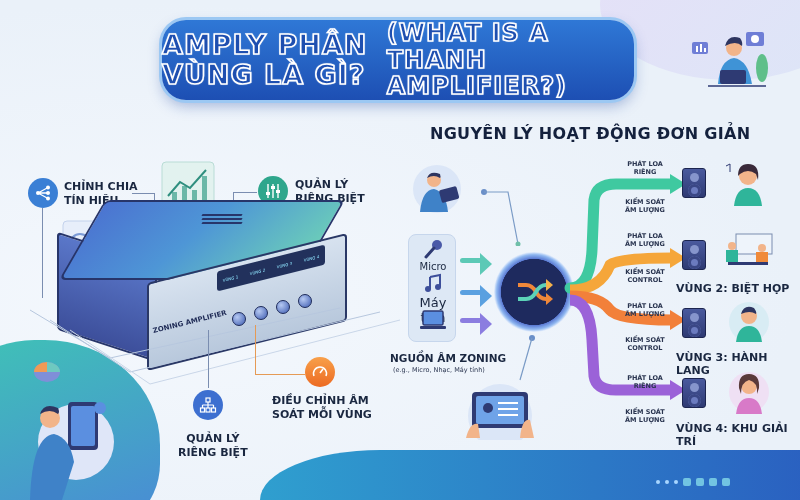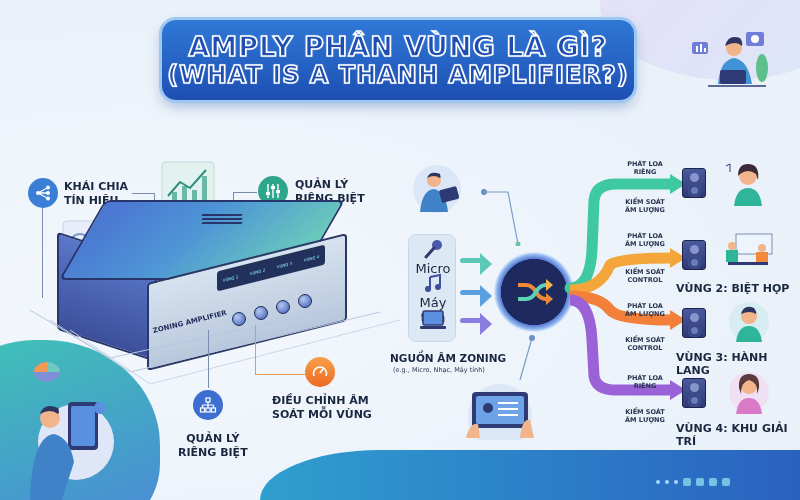--- a/index.html
+++ b/index.html
@@ -9,24 +9,24 @@
   .blob-tr { position: absolute; right: -60px; top: -70px; width: 260px; height: 150px; border-radius: 50%;
     background: linear-gradient(135deg, #e4dcf7, #d9e3f7); opacity: .8; }
   .blob-bl { position: absolute; left: -60px; bottom: -40px; width: 220px; height: 200px; border-radius: 45% 55% 40% 60%;
     background: linear-gradient(160deg, #3fc4b5, #4a86d8); }
   .wave-br { position: absolute; right: -20px; bottom: -10px; width: 560px; height: 60px;
     background: linear-gradient(90deg, #2f9fcf, #2a5fc0); border-top-left-radius: 120px 50px; }
   .wave-dots { position: absolute; right: 70px; bottom: 14px; display: flex; gap: 5px; align-items: center; }
   .wave-dots span { display:block; width:4px; height:4px; border-radius:50%; background:#a8d6ff; }
   .wave-dots i { display:block; width:8px; height:8px; border-radius:2px; background:#7fd3e8; opacity:.85; }
 
-  .title-box { position: absolute; left: 162px; top: 20px; width: 472px; height: 80px; border-radius: 14px;
+  .title-box { position: absolute; left: 162px; top: 20px; width: 472px; height: 80px; border-radius: 24px;
     background: linear-gradient(180deg, #2f78d6 0%, #1d4fb3 100%);
     box-shadow: 0 0 0 3px #9cc8f3, 0 6px 14px rgba(30,70,160,.35);
-    display:flex; flex-direction:column; justify-content:center; align-items:center; }
+    display:flex; justify-content:center; align-items:center; }
   .title-box .t1, .title-box .t2 { color: #1e4fb0; font-family: "DejaVu Sans", sans-serif; font-weight: bold; letter-spacing: 1px;
     -webkit-text-stroke: 1.6px #ffffff; text-shadow: 0 0 2px #fff; line-height: 1.1; }
   .title-box .t1 { font-size: 27px; }
   .title-box .t2 { font-size: 24px; }
 
   .h2 { position: absolute; font-weight: bold; color: #14213d; font-size: 16px; letter-spacing: .3px; }
   .lbl { position: absolute; font-weight: bold; color: #1a2740; font-size: 11px; line-height: 1.25; }
   .circle-ico { position: absolute; width: 30px; height: 30px; border-radius: 50%; display:flex; align-items:center; justify-content:center; }
 
   
@@ -102,21 +102,21 @@
   <div class="circle-ico" style="left:28px;top:178px;background:#3a7fd5;">
     <svg width="18" height="18" viewBox="0 0 18 18">
         <circle cx="4" cy="9" r="2" fill="#fff"></circle>
         <circle cx="14" cy="3.5" r="2" fill="#fff"></circle>
         <circle cx="14" cy="9" r="2" fill="#fff"></circle>
         <circle cx="14" cy="14.5" r="2" fill="#fff"></circle>
         <path d="M4 9 L14 3.5 M4 9 L14 9 M4 9 L14 14.5" stroke="#fff" stroke-width="1.3"></path>
       </svg>
   </div>
   <div class="lbl" style="left:64px;top:180px;">
-    <div>KHÁI CHIA</div>
+    <div>CHỈNH CHIA</div>
     <div>TÍN HIỆU</div>
   </div>
   <div class="line" style="left:42px;top:208px;width:1px;height:90px;"></div>
   <div class="line" style="left:132px;top:193px;width:22px;height:1px;"></div>
   <div class="line" style="left:154px;top:193px;width:1px;height:60px;"></div>
 
   <svg style="position:absolute;left:160px;top:160px" width="56" height="50" viewBox="0 0 56 50">
     <rect x="2" y="2" width="52" height="46" rx="4" fill="#e2f2ef" stroke="#b9dcd6"></rect>
     <rect x="12" y="32" width="5" height="12" fill="#6bb8a8"></rect>
       <rect x="22" y="26" width="5" height="18" fill="#6bb8a8"></rect>
@@ -215,40 +215,41 @@
   <svg style="position:absolute;left:20px;top:392px" width="100" height="108" viewBox="0 0 100 108">
     <circle cx="56" cy="50" r="38" fill="#dfe6f8"></circle>
     <rect x="48" y="10" width="30" height="48" rx="4" fill="#2e3a73"></rect>
       <rect x="51" y="14" width="24" height="40" rx="2" fill="#5b8fe0"></rect>
     <circle cx="30" cy="26" r="10" fill="#f2b48a"></circle>
       <path d="M20 22 Q24 10 38 16 Q40 20 38 22 Q30 16 20 22Z" fill="#2e3560"></path>
     <path d="M10 108 Q12 44 34 42 Q50 46 54 70 L42 108Z" fill="#3f82c8"></path>
     <circle cx="80" cy="16" r="6" fill="#5b8fe0"></circle>
   </svg>
 
+  <div class="h2" style="left:430px;top:124px;">NGUYÊN LÝ HOẠT ĐỘNG ĐƠN GIẢN</div>
 
   <svg style="position:absolute;left:412px;top:164px" width="50" height="50" viewBox="0 0 50 50">
     <circle cx="25" cy="25" r="24" fill="#dbe6f7"></circle>
     <circle cx="22" cy="16" r="7" fill="#f2b48a"></circle>
       <path d="M15 14 Q18 6 28 10 Q29 13 28 14 Q22 10 15 14Z" fill="#2e3560"></path>
     <path d="M8 48 Q10 26 22 25 Q34 28 36 48Z" fill="#3f82c8"></path>
     <rect x="28" y="24" width="18" height="13" rx="2" fill="#2e3a73" transform="rotate(-15 37 30)"></rect>
   </svg>
   <svg style="position:absolute;left:478px;top:186px" width="60" height="60" viewBox="0 0 60 60">
       <circle cx="6" cy="6" r="3" fill="#6a8fc8"></circle>
       <path d="M6 6 H30 L40 58" stroke="#7a9bc6" stroke-width="1.2" fill="none"></path>
       <circle cx="40" cy="58" r="2.5" fill="#6fbfa8"></circle>
     </svg>
 
   <div class="src-box">
     <svg style="position:absolute;left:14px;top:4px" width="20" height="20" viewBox="0 0 20 20">
         <circle cx="14" cy="6" r="5" fill="#4a5aa8"></circle>
         <line x1="11" y1="9" x2="3" y2="18" stroke="#2e3a73" stroke-width="3" stroke-linecap="round"></line>
       </svg>
-    <div style="position:absolute;left:0;width:48px;top:26px;text-align:center;font-size:13px;color:#1a2740;">Micro</div>
+    <div style="position:absolute;left:0;width:48px;top:26px;text-align:center;font-size:10px;color:#1a2740;">Micro</div>
     <svg style="position:absolute;left:14px;top:38px" width="20" height="20" viewBox="0 0 20 20">
         <path d="M7 4 L17 2 V14" stroke="#3d4f9b" stroke-width="2" fill="none"></path>
         <line x1="7" y1="4" x2="7" y2="16" stroke="#3d4f9b" stroke-width="2"></line>
         <circle cx="5" cy="16" r="3" fill="#3d4f9b"></circle>
         <circle cx="15" cy="14" r="3" fill="#3d4f9b"></circle>
       </svg>
     <div style="position:absolute;left:0;width:48px;top:60px;text-align:center;font-size:13px;color:#1a2740;">Máy tính</div>
     <svg style="position:absolute;left:10px;top:74px" width="28" height="22" viewBox="0 0 28 22">
         <rect x="4" y="2" width="20" height="14" rx="1.5" fill="#5b8fe0" stroke="#2e3a73" stroke-width="1.5"></rect>
         <rect x="1" y="17" width="26" height="3" rx="1" fill="#2e3a73"></rect>

